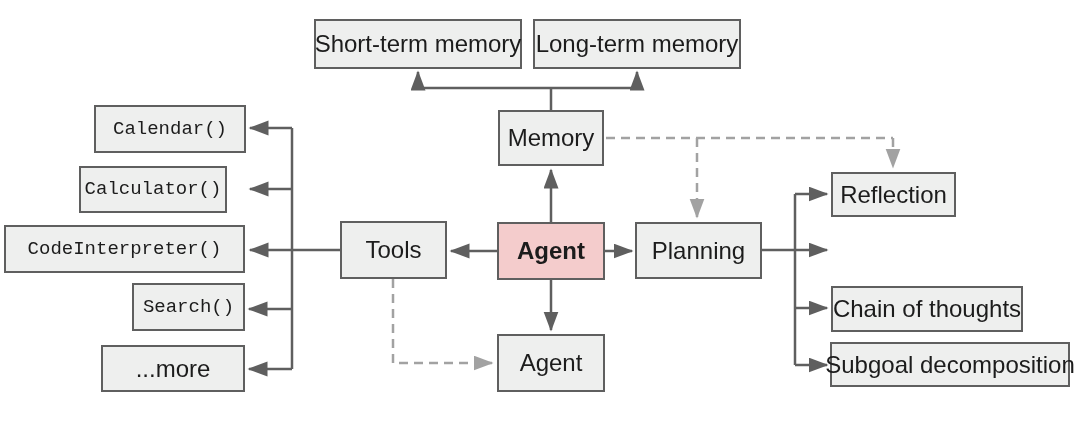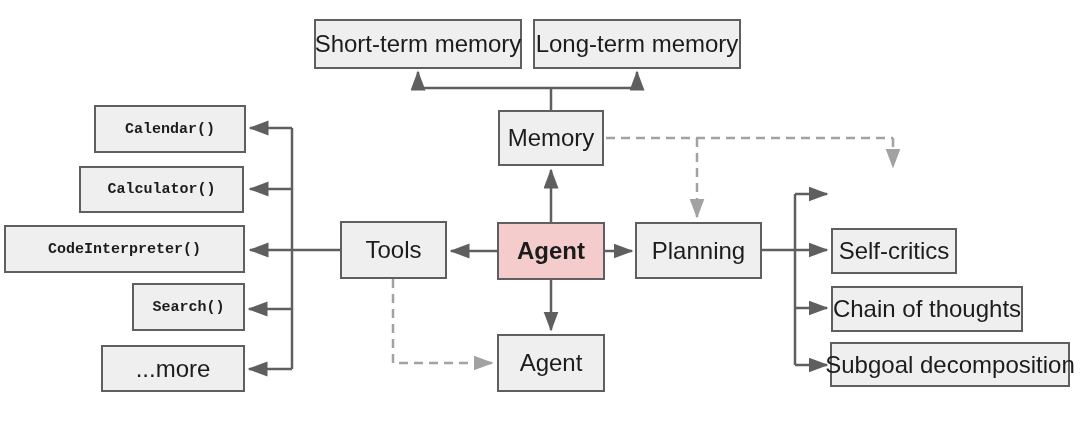--- a/index.html
+++ b/index.html
@@ -41,22 +41,22 @@
     font-size: 24px;
     line-height: 1;
     white-space: nowrap;
   }
   .node.agent {
     background: var(--agent-fill, #f4cccc);
     font-weight: 700;
   }
   .node.mono {
     font-family: "Liberation Mono", monospace;
-    font-weight: 700;
-    font-size: 15px;
+    font-weight: 400;
+    font-size: 19px;
     text-align: center;
   }
 </style>
 </head>
 <body>
 
 <div class="stage">
 
   <svg class="wires" viewBox="0 0 1080 428" xmlns="http://www.w3.org/2000/svg">
     <defs>
@@ -102,22 +102,22 @@
 
   <div class="node" style="left:498px; top:110px; width:106px; height:56px">Memory</div>
   <div class="node agent" style="left:497px; top:222px; width:108px; height:58px">Agent</div>
   <div class="node" style="left:497px; top:334px; width:108px; height:58px">Agent</div>
 
   <div class="node" style="left:340px; top:221px; width:107px; height:58px">Tools</div>
 
   <div class="node" style="left:635px; top:222px; width:127px; height:57px">Planning</div>
 
   <div class="node mono" style="left:94px; top:105px; width:152px; height:48px">Calendar()</div>
-  <div class="node mono" style="left:79px; top:166px; width:165px; height:47px">Calculator()</div>
+  <div class="node mono" style="left:79px; top:166px; width:148px; height:47px">Calculator()</div>
   <div class="node mono" style="left:4px; top:225px; width:241px; height:48px">CodeInterpreter()</div>
   <div class="node mono" style="left:132px; top:283px; width:113px; height:48px">Search()</div>
   <div class="node" style="left:101px; top:345px; width:144px; height:47px">...more</div>
 
-  <div class="node" style="left:831px; top:228px; width:126px; height:46px">Self-critics</div>
+  <div class="node" style="left:831px; top:172px; width:125px; height:45px">Reflection</div>
   <div class="node" style="left:831px; top:286px; width:192px; height:46px">Chain of thoughts</div>
   <div class="node" style="left:830px; top:342px; width:240px; height:45px">Subgoal decomposition</div>
 
 </div>
 
 </body></html>

